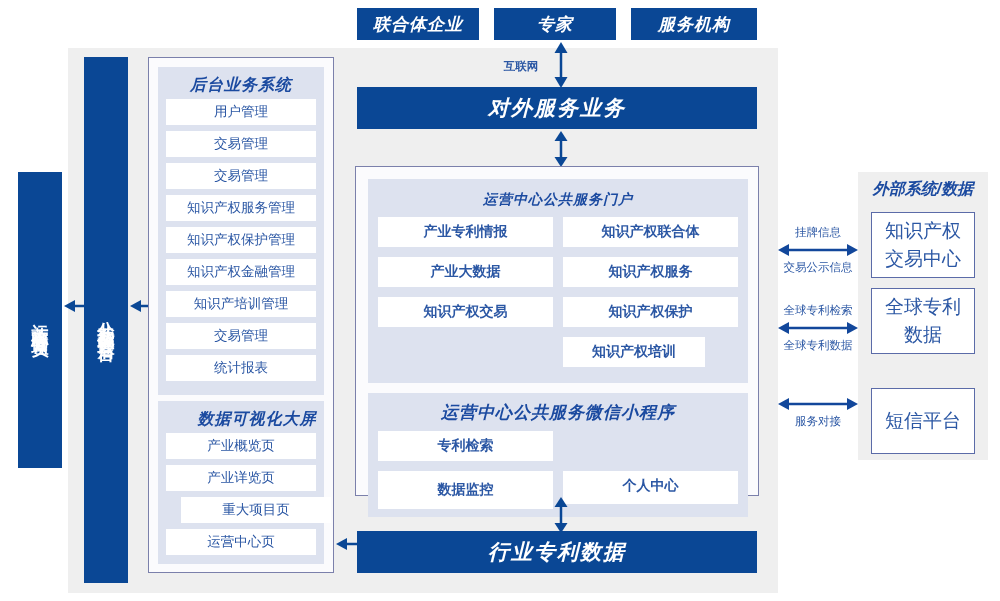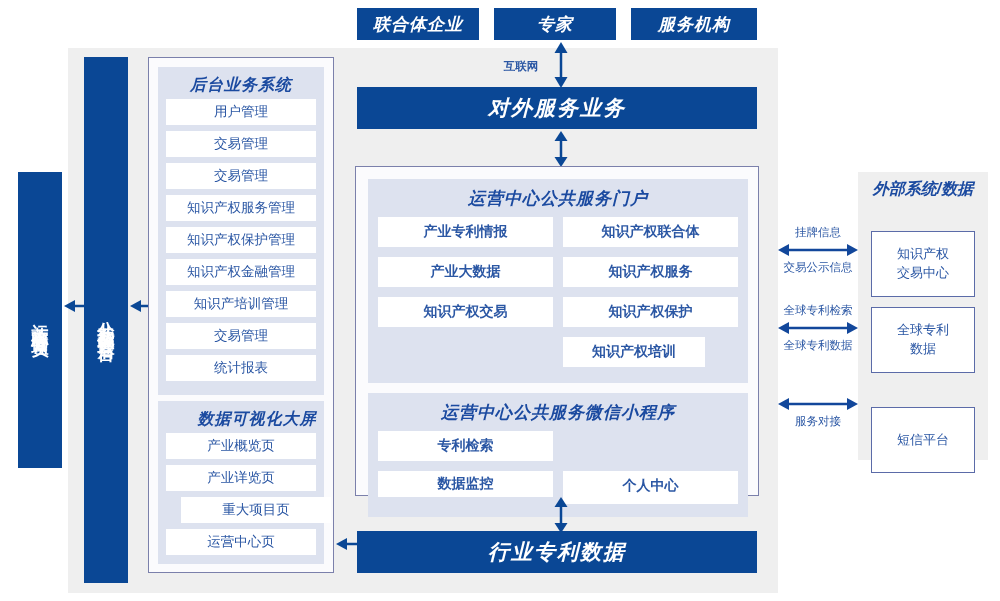--- a/index.html
+++ b/index.html
@@ -50,22 +50,22 @@
   .cell{
     background:#ffffff;color:#2b57a4;font-size:13.5px;
     display:flex;align-items:center;justify-content:center;
     box-sizing:border-box;
   }
   .cell.lg{font-size:14px;font-weight:bold;}
 
   
   .extbox{
     background:#ffffff;border:1.5px solid #5b6ba8;color:#2b57a4;
-    font-size:13px;line-height:1.45;text-align:center;
-    display:flex;align-items:center;justify-content:center;margin-top:19px;
+    font-size:19px;line-height:1.45;text-align:center;
+    display:flex;align-items:center;justify-content:center;
   }
   .ext-title{
     color:#1b4aa0;font-weight:bold;font-style:italic;font-size:16px;
     text-align:center;
   }
 
   
   .alabel{
     color:#2b57a4;font-size:11.5px;text-align:center;white-space:nowrap;
   }
@@ -143,41 +143,41 @@
 
   <svg class="abs" style="left:336px;top:534px;" width="38" height="20">
     <line x1="6" y1="10" x2="32" y2="10" stroke="#0a4795" stroke-width="2.5"></line>
     <polygon points="0,10 11,4 11,16" fill="#0a4795"></polygon>
     <polygon points="38,10 27,4 27,16" fill="#0a4795"></polygon>
   </svg>
 
   <div class="abs panel" style="left:355px;top:166px;width:404px;height:330px;">
 
     <div class="abs group" style="left:12px;top:12px;width:380px;height:204px;">
-      <div class="abs group-title" style="left:0;top:8px;width:380px;height:24px;line-height:24px;font-size:17px;">运营中心公共服务门户</div>
+      <div class="abs group-title" style="left:0;top:8px;width:380px;height:24px;line-height:24px;font-size:14px;">运营中心公共服务门户</div>
 
       <div class="abs cell lg" style="left:10px;top:38px;width:175px;height:30px;">产业专利情报</div>
       <div class="abs cell lg" style="left:195px;top:38px;width:175px;height:30px;">知识产权联合体</div>
 
       <div class="abs cell lg" style="left:10px;top:78px;width:175px;height:30px;">产业大数据</div>
       <div class="abs cell lg" style="left:195px;top:78px;width:175px;height:30px;">知识产权服务</div>
 
       <div class="abs cell lg" style="left:10px;top:118px;width:175px;height:30px;">知识产权交易</div>
       <div class="abs cell lg" style="left:195px;top:118px;width:175px;height:30px;">知识产权保护</div>
 
       <div class="abs cell lg" style="left:195px;top:158px;width:142px;height:30px;">知识产权培训</div>
     </div>
 
     <div class="abs group" style="left:12px;top:226px;width:380px;height:124px;">
       <div class="abs group-title" style="left:0;top:8px;width:380px;height:24px;line-height:24px;font-size:17px;">运营中心公共服务微信小程序</div>
 
       <div class="abs cell lg" style="left:10px;top:38px;width:175px;height:30px;">专利检索</div>
       <div class="abs cell lg" style="left:195px;top:38px;width:175px;height:30px;margin-top:43px;">消息提醒</div>
 
-      <div class="abs cell lg" style="left:10px;top:78px;width:175px;height:26px;">数据监控</div>
+      <div class="abs cell lg" style="left:10px;top:78px;width:175px;height:38px;">数据监控</div>
       <div class="abs cell lg" style="left:195px;top:78px;width:175px;height:30px;">个人中心</div>
     </div>
   </div>
 
   <svg class="abs" style="left:548px;top:497px;" width="26" height="36">
     <line x1="13" y1="5" x2="13" y2="31" stroke="#0a4795" stroke-width="2.5"></line>
     <polygon points="13,0 6.5,10 19.5,10" fill="#0a4795"></polygon>
     <polygon points="13,36 6.5,26 19.5,26" fill="#0a4795"></polygon>
   </svg>
 

